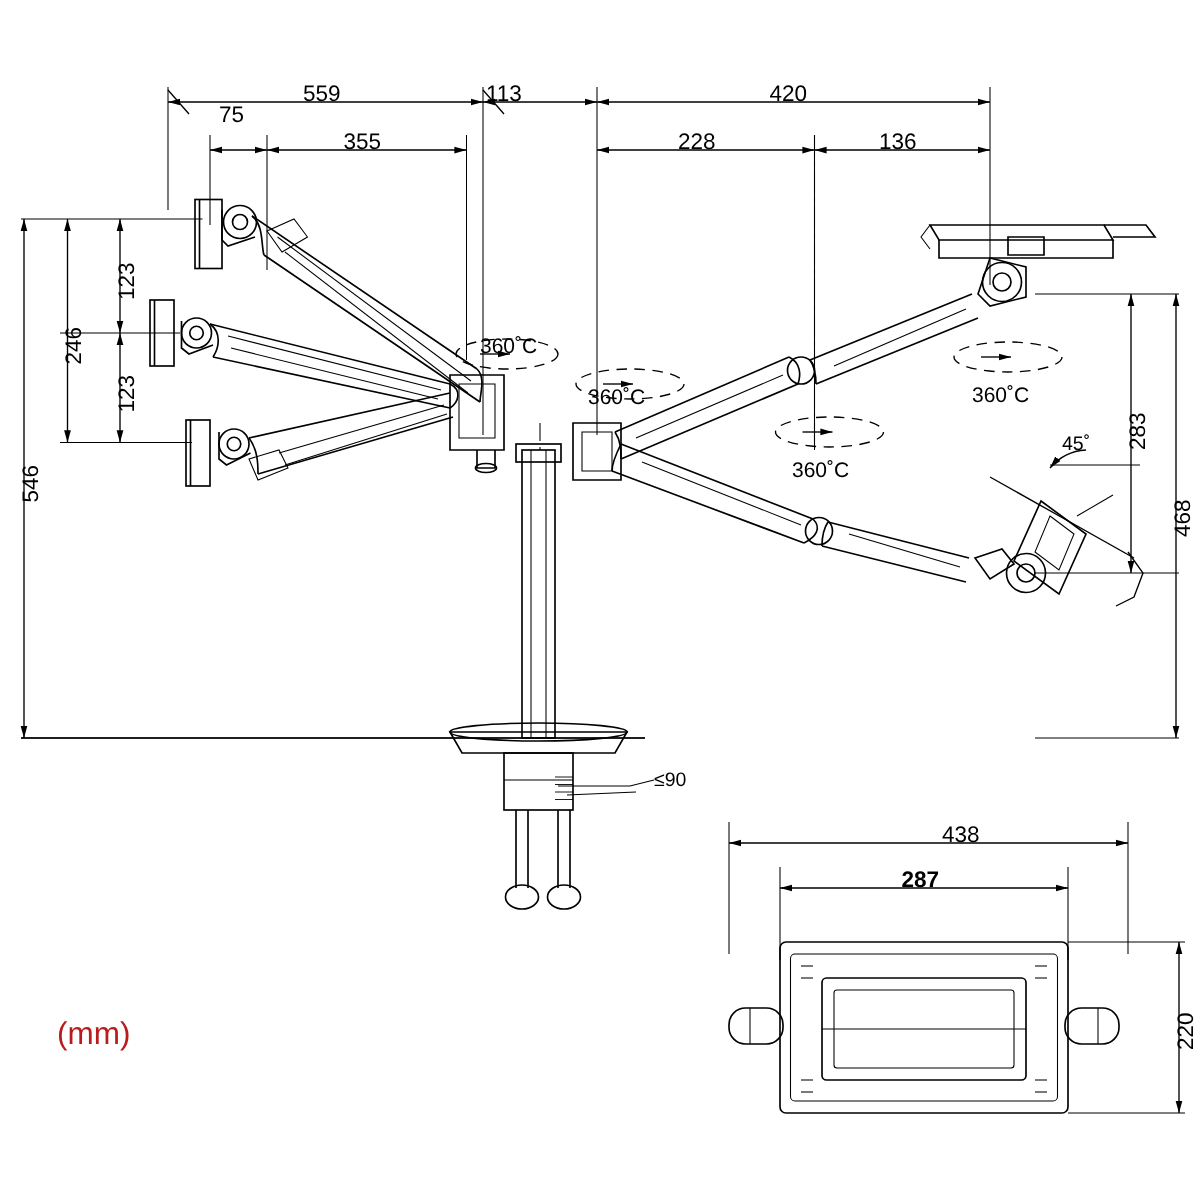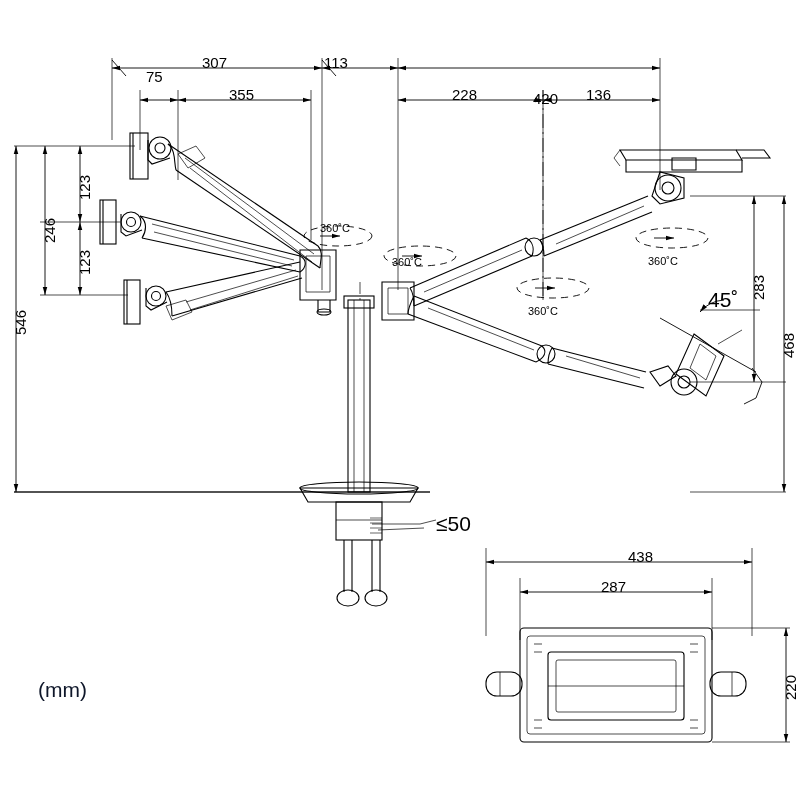--- a/index.html
+++ b/index.html
@@ -29,33 +29,33 @@
     color: #000;
     white-space: nowrap;
   }
   .dimlabel.vert {
     transform-origin: 0 0;
   }
   .unit-label {
     position: absolute;
     font-family: "Liberation Sans", sans-serif;
     font-size: 21px;
-    color: #0f172a;
+    color: #b91c1c;
     left: 38px;
     top: 678px;
   }
   .rot-label {
     position: absolute;
-    font-size: 11px;
+    font-size: 14px;
     color: #000;
     white-space: nowrap;
   }
   .max-label {
     position: absolute;
-    font-size: 21px;
+    font-size: 13px;
     color: #000;
     white-space: nowrap;
   }
 </style>
 </head>
 <body>
 
 <div id="root">
 
   <svg id="drawing" viewBox="0 0 800 800">
@@ -313,43 +313,43 @@
           <line x1="690" y1="644" x2="698" y2="644"></line>
           <line x1="690" y1="652" x2="698" y2="652"></line>
           <line x1="690" y1="720" x2="698" y2="720"></line>
           <line x1="690" y1="728" x2="698" y2="728"></line>
         </g>
       </g>
 
     </g>
   </svg>
 
-  <div class="dimlabel" style="left:202px; top:54px;">307</div>
+  <div class="dimlabel" style="left:202px; top:54px;">559</div>
   <div class="dimlabel" style="left:324px; top:54px;">113</div>
-  <div class="dimlabel" style="left:533px; top:54px;margin-top:36px;">420</div>
+  <div class="dimlabel" style="left:513px; top:54px;">420</div>
   <div class="dimlabel" style="left:146px; top:68px;">75</div>
   <div class="dimlabel" style="left:229px; top:86px;">355</div>
   <div class="dimlabel" style="left:452px; top:86px;text-align:center;">228</div>
   <div class="dimlabel" style="left:586px; top:86px;">136</div>
 
   <div class="dimlabel vert" style="left:76px; top:200px; transform: rotate(-90deg);">123</div>
   <div class="dimlabel vert" style="left:41px; top:243px; transform: rotate(-90deg);">246</div>
   <div class="dimlabel vert" style="left:76px; top:275px; transform: rotate(-90deg);">123</div>
   <div class="dimlabel vert" style="left:12px; top:335px; transform: rotate(-90deg);">546</div>
 
   <div class="dimlabel vert" style="left:750px; top:300px; transform: rotate(-90deg);">283</div>
   <div class="dimlabel vert" style="left:780px; top:358px; transform: rotate(-90deg);">468</div>
 
   <div class="dimlabel" style="left:628px; top:548px;">438</div>
-  <div class="dimlabel" style="left:601px; top:578px;">287</div>
+  <div class="dimlabel" style="left:601px; top:578px;font-weight:bold;">287</div>
   <div class="dimlabel vert" style="left:782px; top:700px; transform: rotate(-90deg);">220</div>
 
   <div class="rot-label" style="left:320px; top:222px;">360˚C</div>
   <div class="rot-label" style="left:392px; top:256px;">360˚C</div>
   <div class="rot-label" style="left:528px; top:305px;">360˚C</div>
   <div class="rot-label" style="left:648px; top:255px;">360˚C</div>
 
   <div class="max-label" style="left:708px; top:288px;">45˚</div>
-  <div class="max-label" style="left:436px; top:512px;">≤50</div>
+  <div class="max-label" style="left:436px; top:512px;">≤90</div>
 
   <div class="unit-label">(mm)</div>
 
 </div>
 
 </body></html>

